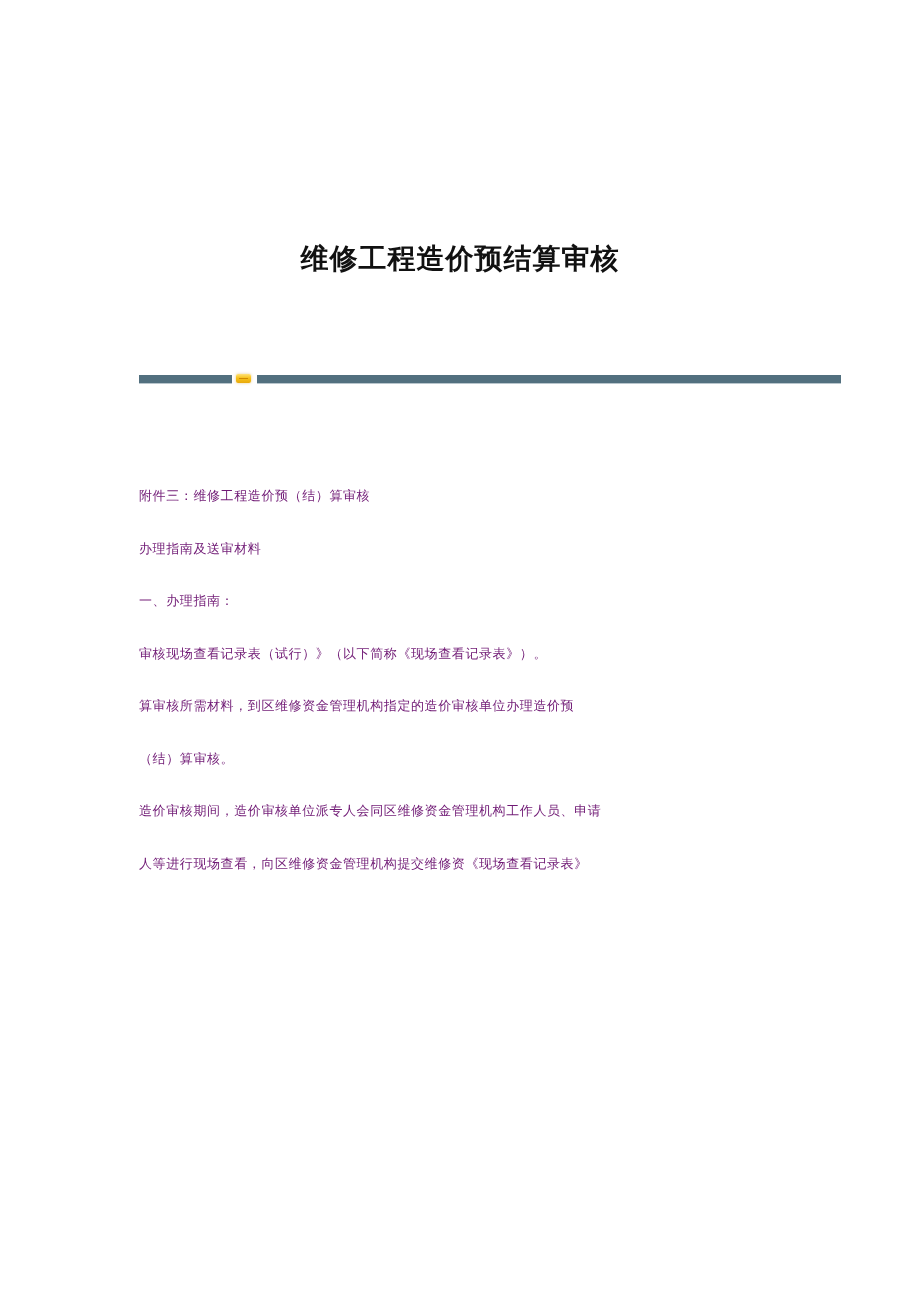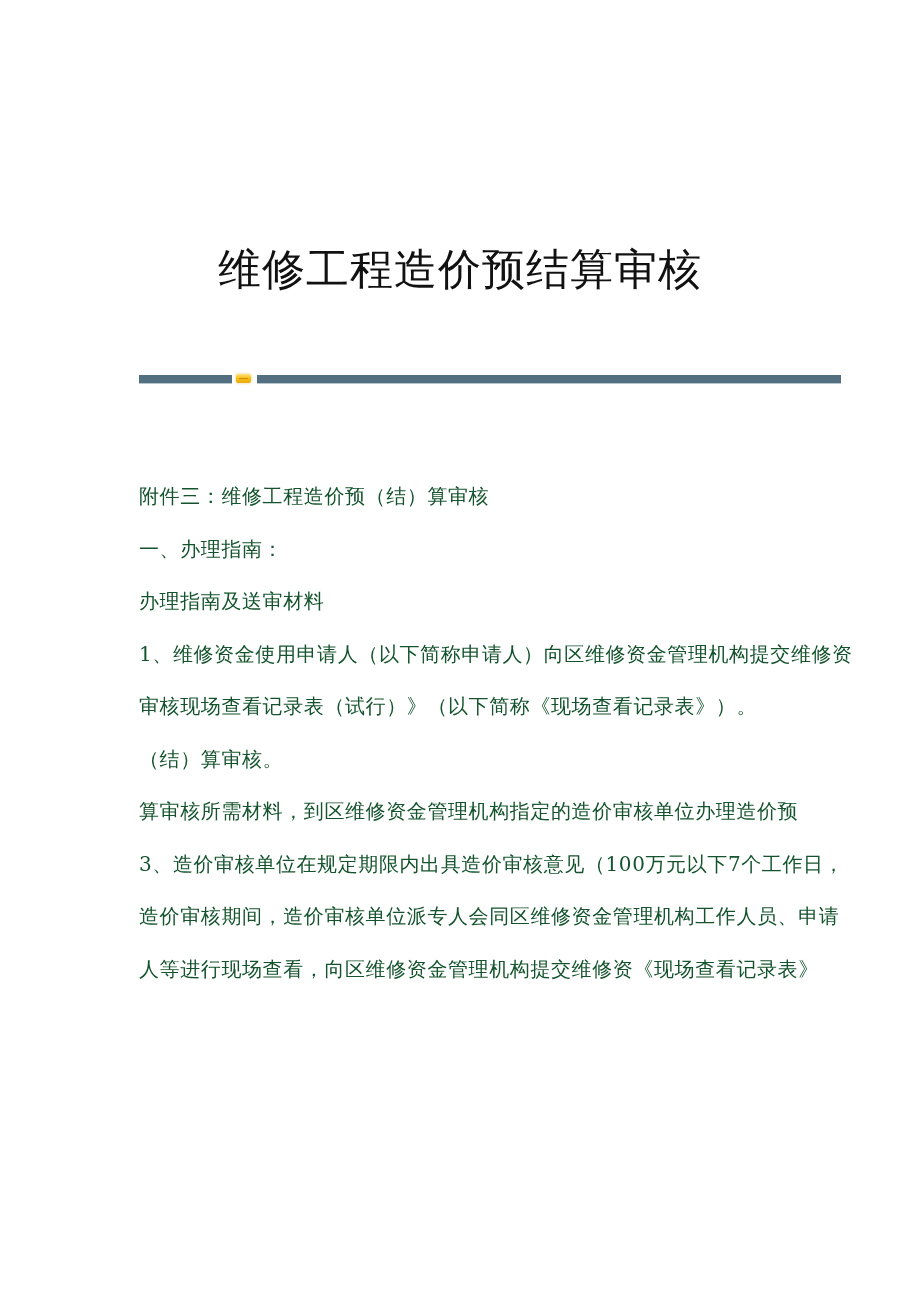--- a/index.html
+++ b/index.html
@@ -15,22 +15,22 @@
       font-family: "DejaVu Serif", "Liberation Serif", serif;
       color: #1a1a1a;
     }
     .doc-title {
       position: absolute;
       left: 0;
       top: 212px;
       width: 920px;
       text-align: center;
       font-family: "DejaVu Sans", "Liberation Sans", sans-serif;
-      font-size: 43px;
-      font-weight: 400;
+      font-size: 28px;
+      font-weight: 700;
       letter-spacing: 1px;
       color: #111111;
       line-height: 56px;
     }
     .divider {
       position: absolute;
       top: 375px;
       left: 139px;
       width: 702px;
       height: 9px;
@@ -70,23 +70,23 @@
       right: 3px;
       top: 4px;
       height: 1px;
       background: #d08a00;
     }
     .body-text {
       position: absolute;
       left: 139px;
       top: 470px;
       width: 650px;
-      font-size: 20px;
+      font-size: 13px;
       line-height: 52.5px;
-      color: #14532d;
+      color: #701a75;
       letter-spacing: 0.6px;
     }
     .body-text p {
       margin: 0;
       padding: 0;
       white-space: nowrap;
     }
   </style>
 </head>
 <body>
@@ -94,22 +94,20 @@
 <h1 class="doc-title">维修工程造价预结算审核</h1>
 
 <div class="divider">
   <div class="bar-left"></div>
   <div class="ornament"></div>
   <div class="bar-right"></div>
 </div>
 
 <div class="body-text">
   <p>附件三：维修工程造价预（结）算审核</p>
+  <p>办理指南及送审材料</p>
   <p>一、办理指南：</p>
-  <p>办理指南及送审材料</p>
-  <p>1、维修资金使用申请人（以下简称申请人）向区维修资金管理机构提交维修资</p>
   <p>审核现场查看记录表（试行）》（以下简称《现场查看记录表》）。</p>
+  <p>算审核所需材料，到区维修资金管理机构指定的造价审核单位办理造价预</p>
   <p>（结）算审核。</p>
-  <p>算审核所需材料，到区维修资金管理机构指定的造价审核单位办理造价预</p>
-  <p>3、造价审核单位在规定期限内出具造价审核意见（100万元以下7个工作日，</p>
   <p>造价审核期间，造价审核单位派专人会同区维修资金管理机构工作人员、申请</p>
   <p>人等进行现场查看，向区维修资金管理机构提交维修资《现场查看记录表》</p>
 </div>
 
 </body></html>

